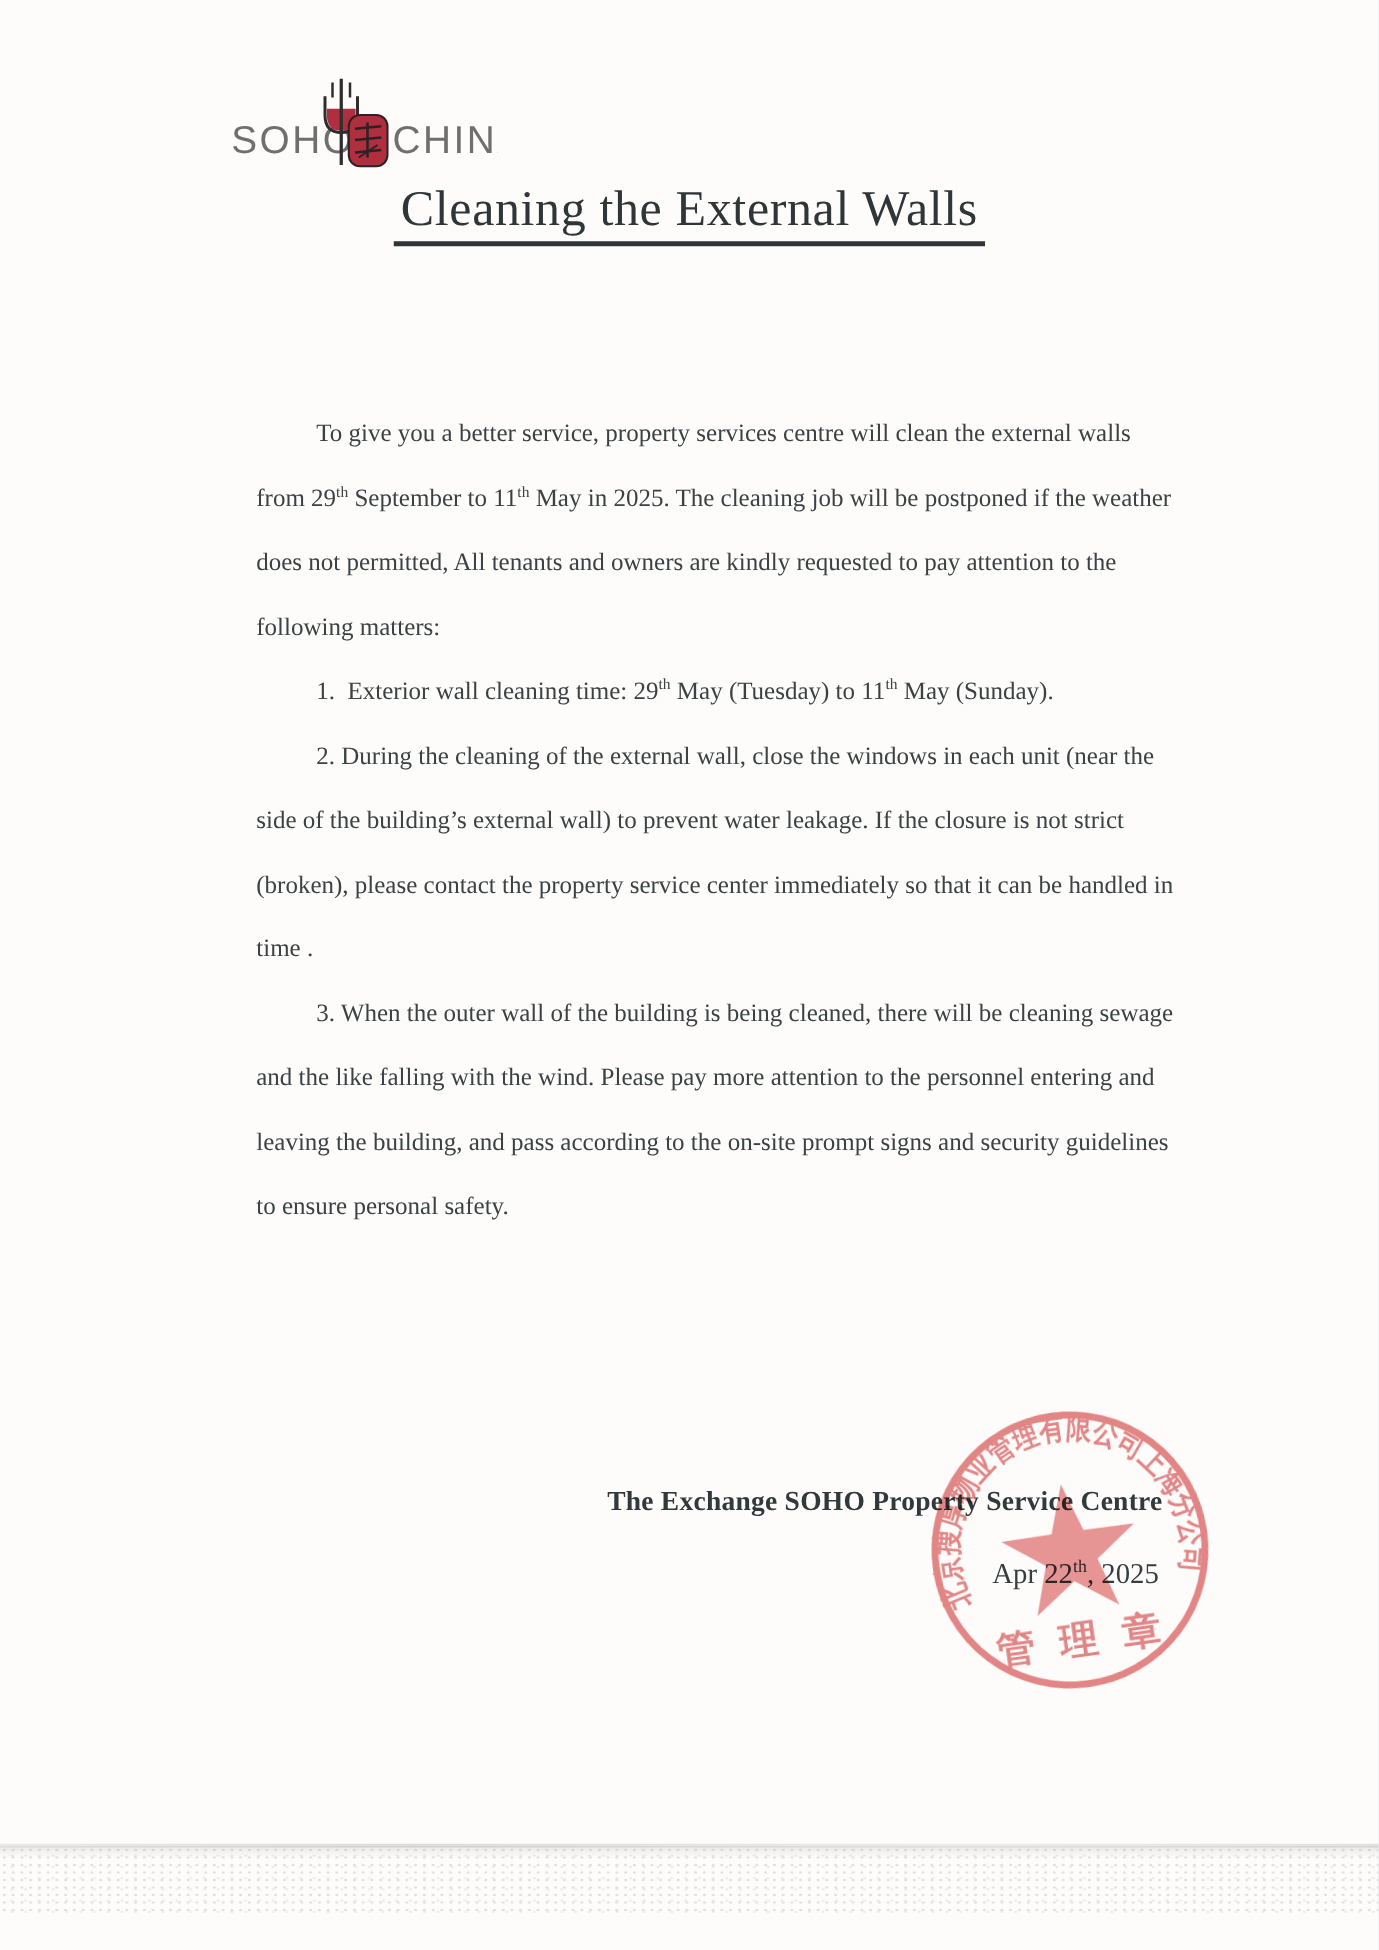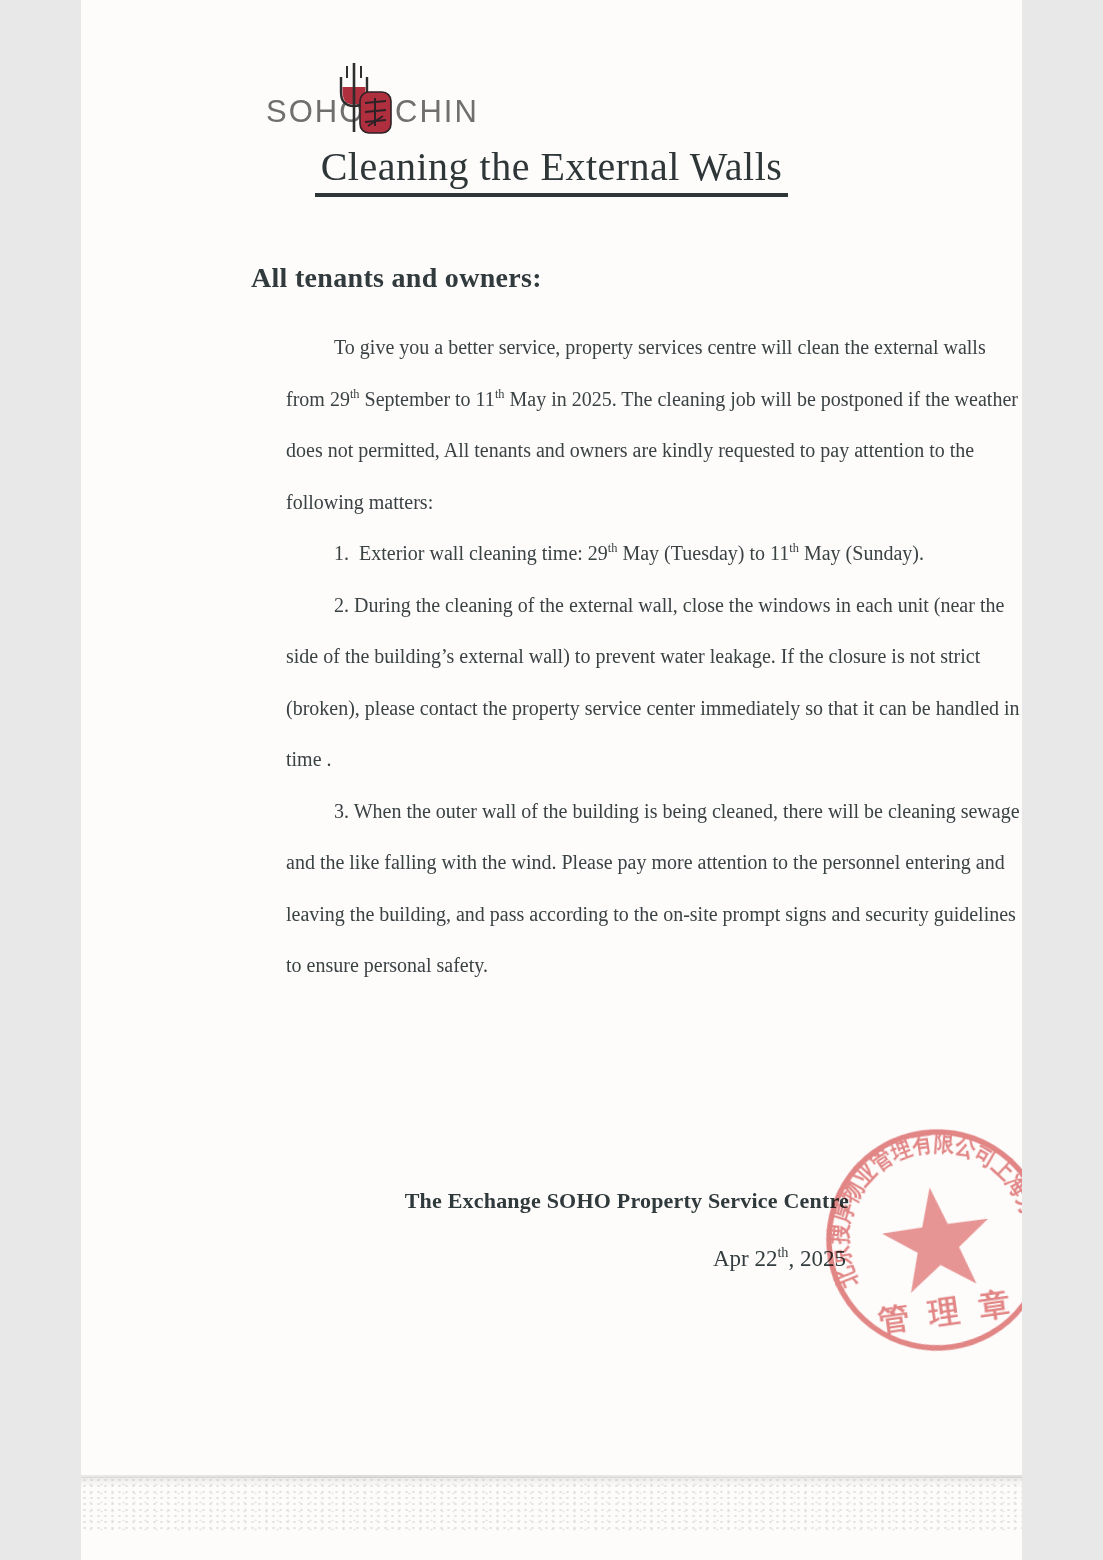--- a/index.html
+++ b/index.html
@@ -1,18 +1,18 @@
 <!DOCTYPE html>
 <html><head>
 <meta charset="utf-8">
 <style>
   html,body{margin:0;padding:0;background:#e8e8e8;}
   .page{
     position:relative;
-    width:941px;height:1560px;
+    width:1103px;height:1560px;
     margin:0 auto;
     background:#fdfcfb;
     overflow:hidden;
     font-family:"Liberation Serif", serif;
     color:#3b4244;
   }
   
   .logo{position:absolute;left:183px;top:56px;width:215px;height:84px;}
   
   .title-wrap{position:absolute;left:0;top:143px;width:100%;text-align:center;}
@@ -96,21 +96,20 @@
       <line x1="111" y1="42" x2="111" y2="70" stroke="#2c2226" stroke-width="2"></line>
       <line x1="104" y1="70" x2="119" y2="60" stroke="#2c2226" stroke-width="1.6"></line>
     </g>
     <text x="131" y="66" font-family="Liberation Sans, sans-serif" font-size="31" font-weight="300" letter-spacing="2" fill="#6f6f6f">CHINA</text>
   </svg>
 
   <div class="title-wrap">
     <span class="doc-title">Cleaning the External Walls</span>
   </div>
 
-  <div class="salutation">All tenants and owners:</div>
 
   <div class="body-text">
     <p><span>To give you a better service, property services centre will clean the external walls from 29</span><sup>th</sup><span> September to 11</span><sup>th</sup><span> May in 2025. The cleaning job will be postponed if the weather does not permitted, All tenants and owners are kindly requested to pay attention to the following matters:</span></p>
     <p><span>1.&nbsp; Exterior wall cleaning time: 29</span><sup>th</sup><span> May (Tuesday) to 11</span><sup>th</sup><span> May (Sunday).</span></p>
     <p>2. During the cleaning of the external wall, close the windows in each unit (near the side of the building’s external wall) to prevent water leakage. If the closure is not strict (broken), please contact the property service center immediately so that it can be handled in time .</p>
     <p>3. When the outer wall of the building is being cleaned, there will be cleaning sewage and the like falling with the wind. Please pay more attention to the personnel entering and leaving the building, and pass according to the on-site prompt signs and security guidelines to ensure personal safety.</p>
   </div>
 
   <div class="sig-name">The Exchange SOHO Property Service Centre</div>
   <div class="sig-date"><span>Apr 22</span><sup>th</sup><span>, 2025</span></div>

